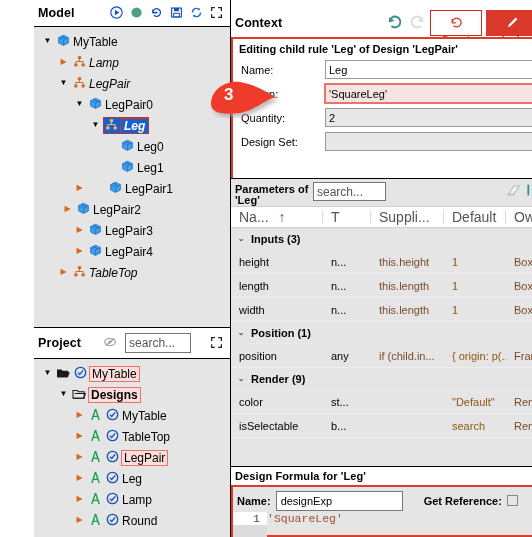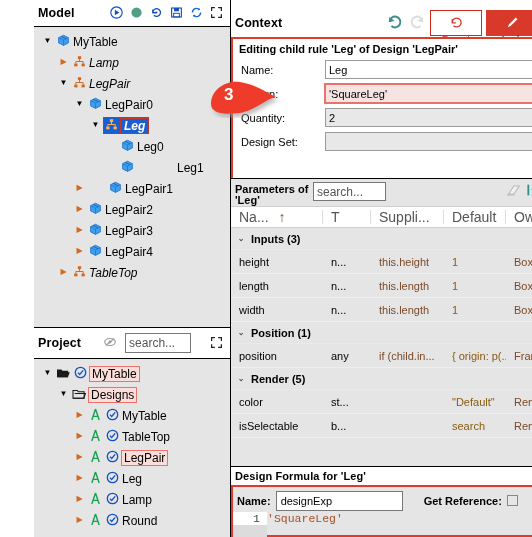--- a/index.html
+++ b/index.html
@@ -265,41 +265,41 @@
             <span class="t-ico"><svg width="13" height="13" viewBox="0 0 16 16">
                 <path d="M8 1.5 L14 4.5 L14 11 L8 14 L2 11 L2 4.5 Z" fill="#3fa0e8" stroke="#1f6fd0" stroke-width="1"></path>
                 <path d="M2 4.5 L8 7.5 L14 4.5 M8 7.5 L8 14" fill="none" stroke="#1f6fd0" stroke-width="0.9"></path>
                 <path d="M5 2.8 L11 5.8" stroke="#0d5aa7" stroke-width="0.9"></path>
               </svg></span>
             <span class="t-label">Leg0</span>
           </span>
         </div>
         <div class="trow" style="padding-left: 72px;">
           <span class="twist none"></span>
-          <span style="display: flex; align-items: center; gap: 40px;">
+          <span style="display: flex; align-items: center;">
             <span class="t-ico"><svg width="13" height="13" viewBox="0 0 16 16">
                 <path d="M8 1.5 L14 4.5 L14 11 L8 14 L2 11 L2 4.5 Z" fill="#3fa0e8" stroke="#1f6fd0" stroke-width="1"></path>
                 <path d="M2 4.5 L8 7.5 L14 4.5 M8 7.5 L8 14" fill="none" stroke="#1f6fd0" stroke-width="0.9"></path>
                 <path d="M5 2.8 L11 5.8" stroke="#0d5aa7" stroke-width="0.9"></path>
               </svg></span>
             <span class="t-label">Leg1</span>
           </span>
         </div>
         <div class="trow" style="padding-left: 40px; gap: 20px;">
           <span class="twist closed"></span>
           <span style="display: flex; align-items: center;">
             <span class="t-ico"><svg width="13" height="13" viewBox="0 0 16 16">
                 <path d="M8 1.5 L14 4.5 L14 11 L8 14 L2 11 L2 4.5 Z" fill="#3fa0e8" stroke="#1f6fd0" stroke-width="1"></path>
                 <path d="M2 4.5 L8 7.5 L14 4.5 M8 7.5 L8 14" fill="none" stroke="#1f6fd0" stroke-width="0.9"></path>
                 <path d="M5 2.8 L11 5.8" stroke="#0d5aa7" stroke-width="0.9"></path>
               </svg></span>
             <span class="t-label">LegPair1</span>
           </span>
         </div>
-        <div class="trow" style="padding-left: 40px; align-items: center;">
+        <div class="trow" style="padding-left: 28px; align-items: center;">
           <span class="twist closed"></span>
           <span style="display: flex; align-items: center;">
             <span class="t-ico"><svg width="13" height="13" viewBox="0 0 16 16">
                 <path d="M8 1.5 L14 4.5 L14 11 L8 14 L2 11 L2 4.5 Z" fill="#3fa0e8" stroke="#1f6fd0" stroke-width="1"></path>
                 <path d="M2 4.5 L8 7.5 L14 4.5 M8 7.5 L8 14" fill="none" stroke="#1f6fd0" stroke-width="0.9"></path>
                 <path d="M5 2.8 L11 5.8" stroke="#0d5aa7" stroke-width="0.9"></path>
               </svg></span>
             <span class="t-label">LegPair2</span>
           </span>
         </div>
@@ -367,21 +367,21 @@
           <span class="t-ico"><svg width="14" height="12" viewBox="0 0 16 14">
               <path d="M1 3 H6 L7.5 4.5 H14 V12 H1 Z" fill="#1a1a1a"></path>
               <path d="M3 6 H16 L13.5 12 H1 Z" fill="#1a1a1a"></path>
             </svg></span>
           <span class="t-ico"><svg width="13" height="13" viewBox="0 0 16 16">
               <circle cx="8" cy="8" r="6.4" fill="none" stroke="#1350bf" stroke-width="1.6"></circle>
               <path d="M4.8 8.2 L7 10.4 L11.3 5.4" fill="none" stroke="#1350bf" stroke-width="1.6"></path>
             </svg></span>
           <span class="t-label hl">MyTable</span>
         </div>
-        <div class="trow" style="padding-left: 24px;">
+        <div class="trow" style="padding-left: 24px; font-weight: bold;">
           <span class="twist open"></span>
           <span class="t-ico"><svg width="14" height="12" viewBox="0 0 16 14">
               <path d="M1 3 H6 L7.5 4.5 H14 V12 H1 Z" fill="none" stroke="#1a1a1a" stroke-width="1.2"></path>
               <path d="M3 6.5 H15.5 L13.5 12 H1" fill="none" stroke="#1a1a1a" stroke-width="1.2"></path>
             </svg></span>
           <span class="t-label hl">Designs</span>
         </div>
         <div class="trow" style="padding-left: 40px;">
           <span class="twist closed"></span>
           <span class="t-ico"><svg width="11" height="13" viewBox="0 0 12 14">
@@ -620,21 +620,21 @@
         </div>
         <div class="prow">
           <div class="c-name">position</div>
           <div class="c-type">any</div>
           <div class="c-sup">if (child.in...</div>
           <div class="c-def">{ origin: p(...</div>
           <div class="c-own">FrameMixin</div>
         </div>
         <div class="grp-row">
           <span class="grp-tw">⌄</span>
-          <span>Render (5)</span>
+          <span>Render (9)</span>
         </div>
         <div class="prow">
           <div class="c-name">color</div>
           <div class="c-type">st...</div>
           <div class="c-sup"></div>
           <div class="c-def">"Default"</div>
           <div class="c-own">Render3M...</div>
         </div>
         <div class="prow">
           <div class="c-name">isSelectable</div>

